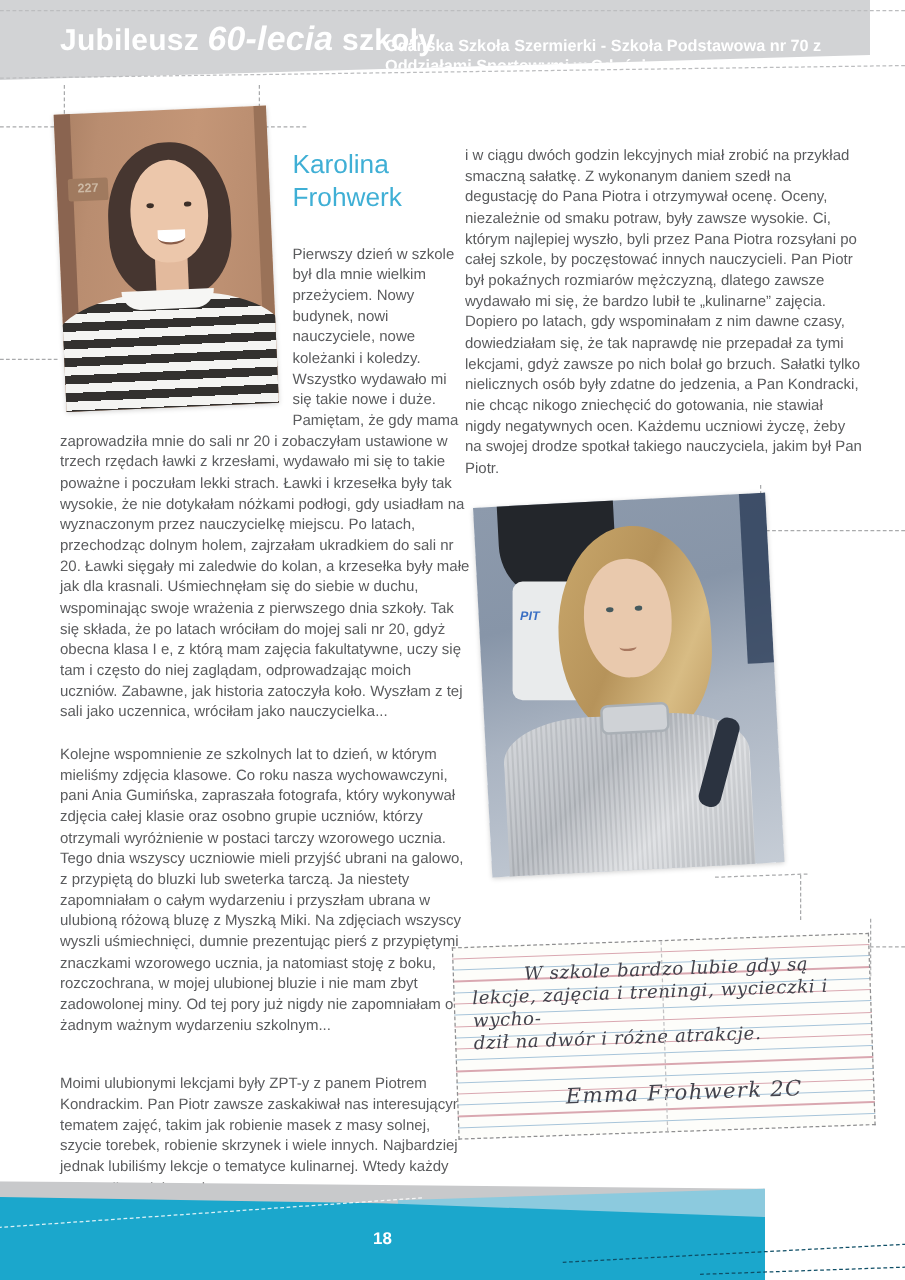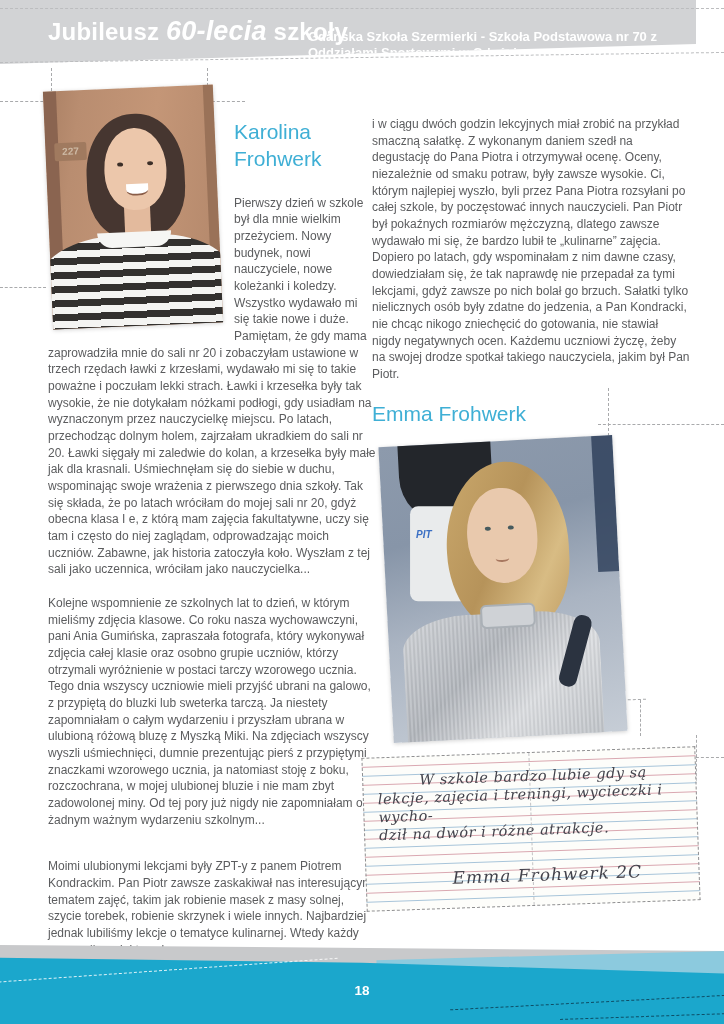--- a/index.html
+++ b/index.html
@@ -101,21 +101,21 @@
         #a7c4d9 17px,#a7c4d9 18px);
     border:1px dashed #8f8f91;
     font-family:"DejaVu Serif","Liberation Serif",serif;
     font-style:italic;color:#43434c;
   }
   .note:after{content:"";position:absolute;left:50%;top:0;bottom:0;border-left:1px dashed #c2c2c4;}
   .note-line{position:relative;font-size:14.5px;line-height:18px;padding-left:14px;letter-spacing:.5px;}
   .note-line.l1{padding-left:56px;padding-top:14px;}
   .note-sig{position:relative;font-size:17px;margin-top:26px;padding-left:86px;letter-spacing:1px;}
   
-  .footer{position:absolute;left:0;bottom:0;width:724px;height:84px;}
+  .footer{position:absolute;left:0;bottom:0;width:612px;height:84px;}
   .footer-gray{position:absolute;inset:0;background:#c8c9cb;
     clip-path:polygon(0 6%,100% 13%,100% 42%,0 30%);}
   .footer-lightblue{position:absolute;inset:0;background:#8ccade;
     clip-path:polygon(52% 24%,100% 13%,100% 46%,52% 32%);}
   .footer-cyan{position:absolute;inset:0;background:#1ba7cc;
     clip-path:polygon(0 21%,50% 27%,100% 40%,100% 100%,0 100%);}
   .page-number{position:absolute;left:0;right:0;top:43px;text-align:center;
     color:#ffffff;font-weight:bold;font-size:13.5px;}
 </style>
 </head>
@@ -161,21 +161,20 @@
     </div>
   </div>
   <h1 class="cyan-h h-karolina">Karolina Frohwerk</h1>
   <p>Pierwszy dzień w szkole był dla mnie wielkim przeżyciem. Nowy budynek, nowi nauczyciele, nowe koleżanki i koledzy. Wszystko wydawało mi się takie nowe i duże. Pamiętam, że gdy mama zaprowadziła mnie do sali nr 20 i zobaczyłam ustawione w trzech rzędach ławki z krzesłami, wydawało mi się to takie poważne i poczułam lekki strach. Ławki i krzesełka były tak wysokie, że nie dotykałam nóżkami podłogi, gdy usiadłam na wyznaczonym przez nauczycielkę miejscu. Po latach, przechodząc dolnym holem, zajrzałam ukradkiem do sali nr 20. Ławki sięgały mi zaledwie do kolan, a krzesełka były małe jak dla krasnali. Uśmiechnęłam się do siebie w duchu, wspominając swoje wrażenia z pierwszego dnia szkoły. Tak się składa, że po latach wróciłam do mojej sali nr 20, gdyż obecna klasa I e, z którą mam zajęcia fakultatywne, uczy się tam i często do niej zaglądam, odprowadzając moich uczniów. Zabawne, jak historia zatoczyła koło. Wyszłam z tej sali jako uczennica, wróciłam jako nauczycielka...</p>
   <p>Kolejne wspomnienie ze szkolnych lat to dzień, w którym mieliśmy zdjęcia klasowe. Co roku nasza wychowawczyni, pani Ania Gumińska, zapraszała fotografa, który wykonywał zdjęcia całej klasie oraz osobno grupie uczniów, którzy otrzymali wyróżnienie w postaci tarczy wzorowego ucznia. Tego dnia wszyscy uczniowie mieli przyjść ubrani na galowo, z przypiętą do bluzki lub sweterka tarczą. Ja niestety zapomniałam o całym wydarzeniu i przyszłam ubrana w ulubioną różową bluzę z Myszką Miki. Na zdjęciach wszyscy wyszli uśmiechnięci, dumnie prezentując pierś z przypiętymi znaczkami wzorowego ucznia, ja natomiast stoję z boku, rozczochrana, w mojej ulubionej bluzie i nie mam zbyt zadowolonej miny. Od tej pory już nigdy nie zapomniałam o żadnym ważnym wydarzeniu szkolnym...</p>
   <p class="gap-top">Moimi ulubionymi lekcjami były ZPT-y z panem Piotrem Kondrackim. Pan Piotr zawsze zaskakiwał nas interesującym tematem zajęć, takim jak robienie masek z masy solnej, szycie torebek, robienie skrzynek i wiele innych. Najbardziej jednak lubiliśmy lekcje o tematyce kulinarnej. Wtedy każdy przynosił produkty z domu</p>
 </div>
 
 <div class="col-right">
   <p>i w ciągu dwóch godzin lekcyjnych miał zrobić na przykład smaczną sałatkę. Z wykonanym daniem szedł na degustację do Pana Piotra i otrzymywał ocenę. Oceny, niezależnie od smaku potraw, były zawsze wysokie. Ci, którym najlepiej wyszło, byli przez Pana Piotra rozsyłani po całej szkole, by poczęstować innych nauczycieli. Pan Piotr był pokaźnych rozmiarów mężczyzną, dlatego zawsze wydawało mi się, że bardzo lubił te „kulinarne” zajęcia. Dopiero po latach, gdy wspominałam z nim dawne czasy, dowiedziałam się, że tak naprawdę nie przepadał za tymi lekcjami, gdyż zawsze po nich bolał go brzuch. Sałatki tylko nielicznych osób były zdatne do jedzenia, a Pan Kondracki, nie chcąc nikogo zniechęcić do gotowania, nie stawiał nigdy negatywnych ocen. Każdemu uczniowi życzę, żeby na swojej drodze spotkał takiego nauczyciela, jakim był Pan Piotr.</p>
-  <h1 class="cyan-h h-emma">Emma Frohwerk</h1>
   <div class="child-photo-wrap">
     <div class="photo child-photo">
       <div class="f-strip"></div>
       <div class="f-mask"></div>
       <div class="f-bib"></div>
       <div class="f-bib-label">PIT</div>
       <div class="c-hair"></div>
       <div class="c-face">
         <div class="c-eye" style="left:26%;"></div>
         <div class="c-eye" style="left:58%;"></div>

